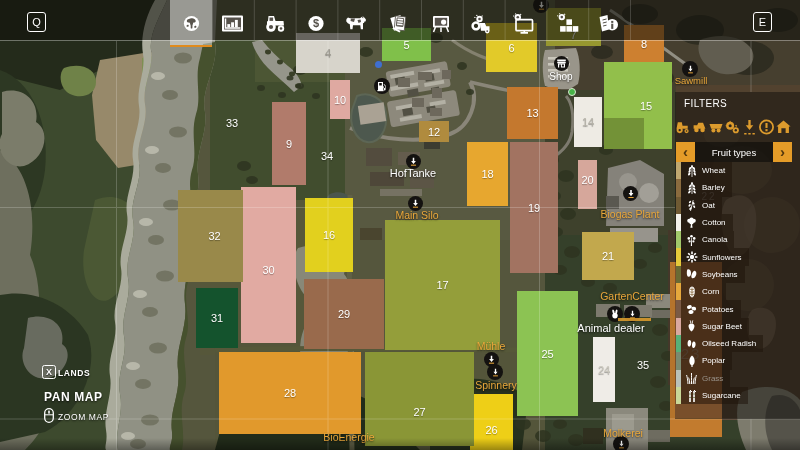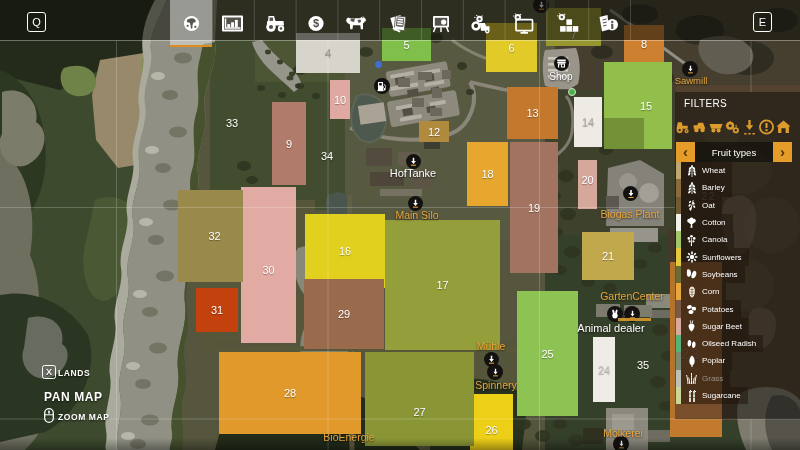--- a/index.html
+++ b/index.html
@@ -300,21 +300,21 @@
 
     <div class="fld" style="left:507px;top:87px;width:51px;height:52px;background:#c4782e">13</div>
 
     <div class="fld" style="left:574px;top:97px;width:28px;height:50px;background:#eeebe4;color:#b5b2a8">14</div>
 
     <div class="fld" style="left:604px;top:62px;width:68px;height:87px;background:#92bf4b">
         <div class="abs" style="left:0;top:56px;width:40px;height:31px;background:rgba(90,110,40,.55)"></div>
         <span style="margin-left:16px;position:relative">15</span>
       </div>
 
-    <div class="fld" style="left:305px;top:214px;width:80px;height:74px;background:#e2d01e">16</div>
+    <div class="fld" style="left:305px;top:198px;width:48px;height:74px;background:#e2d01e">16</div>
 
     <div class="fld" style="left:385px;top:220px;width:115px;height:130px;background:#949e3a">17</div>
 
     <div class="fld" style="left:467px;top:142px;width:41px;height:64px;background:#e7a72f">18</div>
 
     <div class="fld" style="left:510px;top:142px;width:48px;height:131px;background:#a27361">19</div>
 
     <div class="fld" style="left:578px;top:160px;width:19px;height:49px;background:#d6a79b">
         <span style="margin-top:-9px">20</span>
       </div>
@@ -334,21 +334,21 @@
       </div>
 
     <div class="fld" style="left:219px;top:352px;width:142px;height:82px;background:#e1992c">28</div>
 
     <div class="fld" style="left:304px;top:279px;width:80px;height:70px;background:#996a4c">29</div>
 
     <div class="fld" style="left:241px;top:187px;width:55px;height:156px;background:#e1aaa2">
         <span style="margin-top:10px">30</span>
       </div>
 
-    <div class="fld" style="left:196px;top:288px;width:42px;height:44px;background:#c2410c">31</div>
+    <div class="fld" style="left:196px;top:288px;width:42px;height:60px;background:#14532d">31</div>
 
     <div class="fld" style="left:178px;top:190px;width:65px;height:92px;background:#99894a">
         <span style="margin-left:8px">32</span>
       </div>
 
     <div class="fld" style="left:670px;top:262px;width:5px;height:156px;background:#b5742c"></div>
     <div class="fld" style="left:675px;top:262px;width:47px;height:156px;background:#e9924c"></div>
     <div class="fld" style="left:670px;top:418px;width:52px;height:19px;background:#c27b2e"></div>
 
     <div class="fld" style="left:222px;top:115px;width:20px;height:16px">33</div>
@@ -886,15 +886,15 @@
     <div class="abs" style="left:58px;top:8px;color:#fff;font-size:8.5px;font-weight:bold;letter-spacing:.6px;text-shadow:0 1px 2px rgba(0,0,0,.7)">LANDS</div>
 
     <div class="abs" style="left:44px;top:30px;color:#fff;font-size:12px;font-weight:bold;letter-spacing:.6px;text-shadow:0 1px 2px rgba(0,0,0,.7)">PAN MAP</div>
 
     <svg class="abs" style="left:44px;top:48px" width="10" height="15" viewBox="0 0 10 15">
       <rect x="0.7" y="0.7" width="8.6" height="13.6" rx="4.3" fill="none" stroke="#fff" stroke-width="1.3"></rect>
       <path d="M1,6.8 H9" stroke="#fff" stroke-width="1"></path>
       <rect x="4.2" y="2.6" width="1.6" height="3" fill="#fff"></rect>
     </svg>
 
-    <div class="abs" style="left:58px;top:52px;color:#fff;font-size:8.5px;font-weight:bold;letter-spacing:.6px;text-shadow:0 1px 2px rgba(0,0,0,.7)">ZOOM MAP</div>
+    <div class="abs" style="left:58px;top:52px;color:#fff;font-size:8.5px;font-weight:normal;letter-spacing:.6px;text-shadow:0 1px 2px rgba(0,0,0,.7)">ZOOM MAP</div>
   </div>
 </div>
 
 </body></html>

